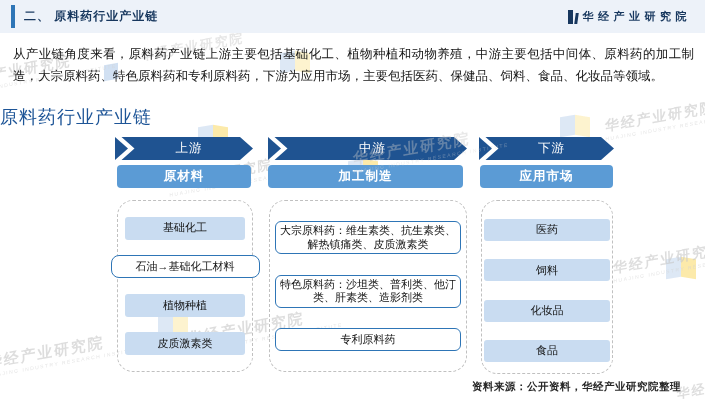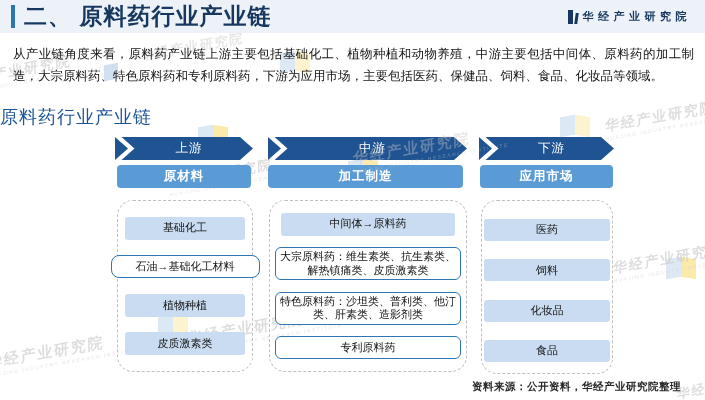--- a/index.html
+++ b/index.html
@@ -8,21 +8,21 @@
     position:relative; overflow:hidden; background:#ffffff;
     font-family:"Liberation Sans","DejaVu Sans",sans-serif;
     color:#1a1a1a;
   }
   
   .header-strip{ position:absolute; left:0; top:3; width:705px; height:33px;
     background:#edf2f9; z-index:2; }
   .accent-bar{ position:absolute; left:11px; top:5px; width:4px; height:23px;
     background:#2e75b6; }
   .page-title{ position:absolute; left:24px; top:0; line-height:33px;
-    font-size:23px; font-weight:bold; color:#17375e; letter-spacing:1px;}
+    font-size:12px; font-weight:bold; color:#17375e; letter-spacing:1px;}
   .logo{ position:absolute; right:14px; top:0; height:33px; display:flex;
     align-items:center; gap:5px; }
   .logo-mark{ display:flex; align-items:flex-end; gap:2px; height:14px; }
   .logo-mark .b1{ width:5px; height:14px; background:#17375e; }
   .logo-mark .b2{ width:3px; height:11px; background:#17375e; transform:skewX(-8deg); }
   .logo-text{ font-size:11px; font-weight:bold; color:#17375e; letter-spacing:4.5px; }
   
   .intro{ position:absolute; left:13px; top:44px; width:681px; z-index:2;
     font-size:12.5px; line-height:21.5px; text-align:justify; color:#141414;
     font-weight:400; }
@@ -158,21 +158,20 @@
 <div class="col col2">
   <div class="banner">
     <svg width="199" height="23" viewBox="0 0 199 23">
       <path d="M0,0 L13,11.5 L0,23 Z" fill="#1f5391"></path>
       <path d="M6.5,0 H186 L199,11.5 L186,23 H6.5 L19.5,11.5 Z" fill="#1f5391"></path>
     </svg>
     <span class="banner-label">中游</span>
   </div>
   <div class="cat-bar">加工制造</div>
   <div class="items-box">
-      <div class="chain-item filled">中间体→原料药</div>
       <div class="chain-item outlined">大宗原料药：维生素类、抗生素类、解热镇痛类、皮质激素类</div>
       <div class="chain-item outlined">特色原料药：沙坦类、普利类、他汀类、肝素类、造影剂类</div>
       <div class="chain-item outlined">专利原料药</div>
     </div>
 </div>
 
 <div class="col col3">
   <div class="banner">
     <svg width="135" height="23" viewBox="0 0 135 23">
       <path d="M0,0 L13,11.5 L0,23 Z" fill="#1f5391"></path>

